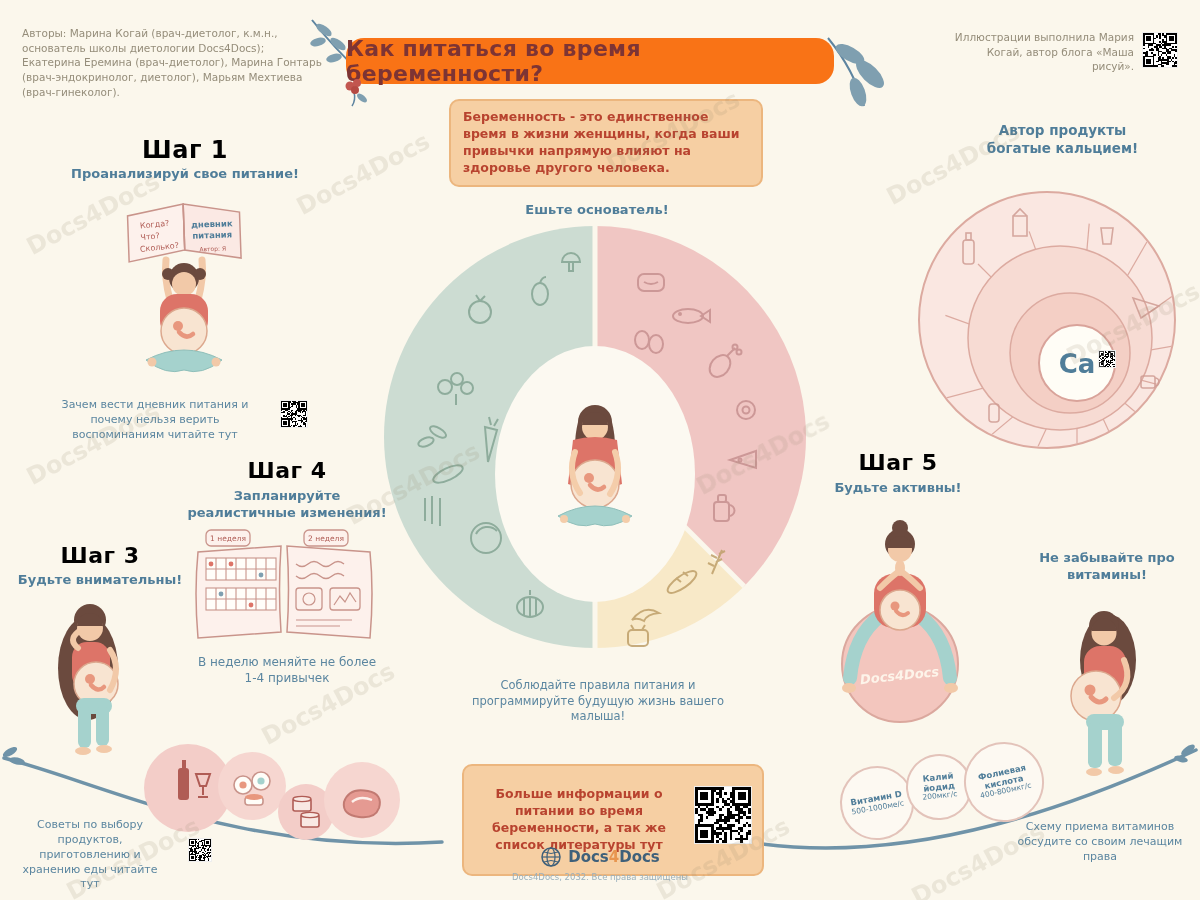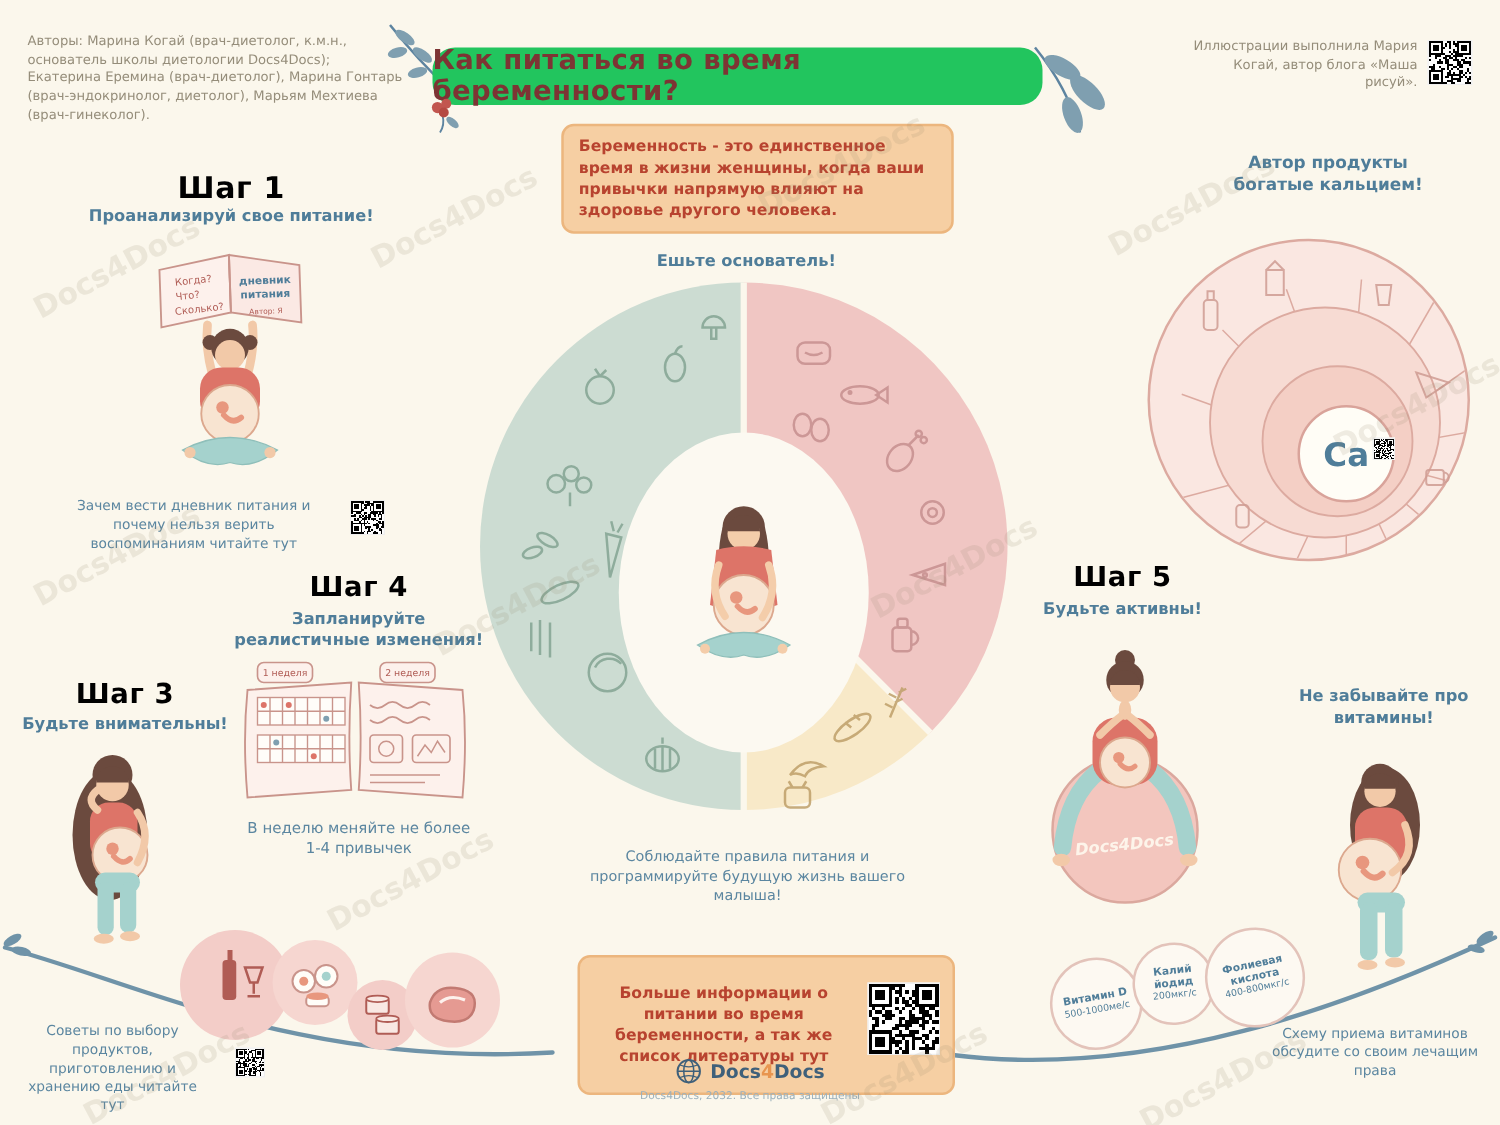--- a/index.html
+++ b/index.html
@@ -1,20 +1,20 @@
 <!DOCTYPE html>
 <html><head>
 <meta charset="utf-8">
 <style>
   *{margin:0;padding:0;box-sizing:border-box}
   body{font-family:"DejaVu Sans",sans-serif;background:#e8e3d8}
   .canvas{position:relative;width:1200px;height:900px;background:#fbf7ec;overflow:hidden;margin:0 auto}
   .abs{position:absolute}
   .credit{font-size:10.5px;color:#958d7a;line-height:1.4}
-  .banner{left:346px;top:38px;width:488px;height:46px;background:#22c55e;border-radius:18px;display:flex;align-items:center;justify-content:center;z-index:4}
+  .banner{left:346px;top:38px;width:488px;height:46px;background:#f97316;border-radius:18px;display:flex;align-items:center;justify-content:center;z-index:4}
   .banner h1{font-size:22px;color:#7d3434;font-weight:bold;letter-spacing:.3px}
   .orange-box{background:#f6cfa3;border:2px solid #ecb67e;border-radius:10px;color:#b8432f;font-weight:bold;font-size:12.5px;line-height:1.35;padding:8px 12px;text-align:center;z-index:4}
   .step-title{font-weight:bold;color:#000000;font-size:24px;text-align:center;letter-spacing:.5px;z-index:5}
   .step-sub{font-weight:bold;color:#4f7d99;font-size:13px;text-align:center;line-height:1.3;z-index:5}
   .note{font-size:11px;color:#5b86a0;text-align:center;line-height:1.35;z-index:5}
   .qr{position:absolute;background:#fff;z-index:6;border:1px solid #eee}
   .wm{position:absolute;font-size:24px;font-weight:bold;color:rgba(150,135,108,.15);transform:rotate(-28deg);pointer-events:none;z-index:40;white-space:nowrap}
   .pill{position:absolute;border-radius:50%;background:#fdf9f2;border:2px solid #e3c3ba;display:flex;flex-direction:column;align-items:center;justify-content:center;text-align:center;color:#4f7d99;z-index:6;line-height:1.15;padding:4px}
   .pill .n{font-weight:bold;font-size:8.5px}
   .pill .d{font-size:7.5px}

